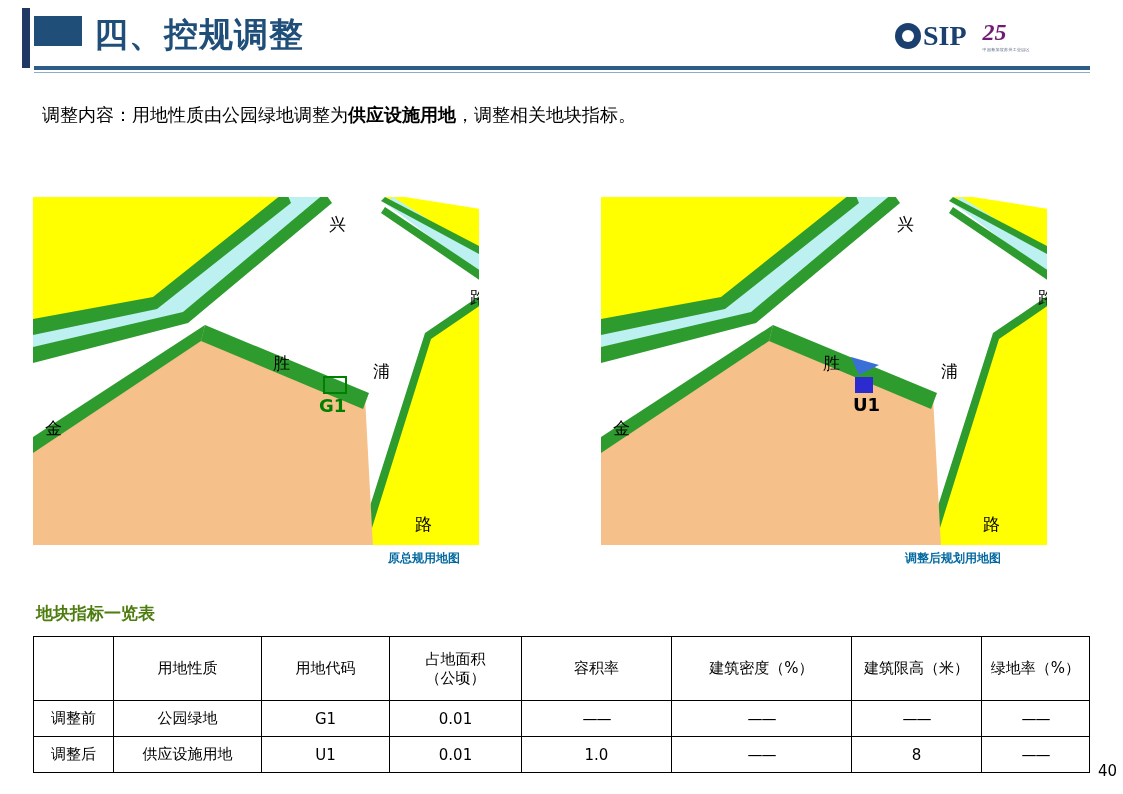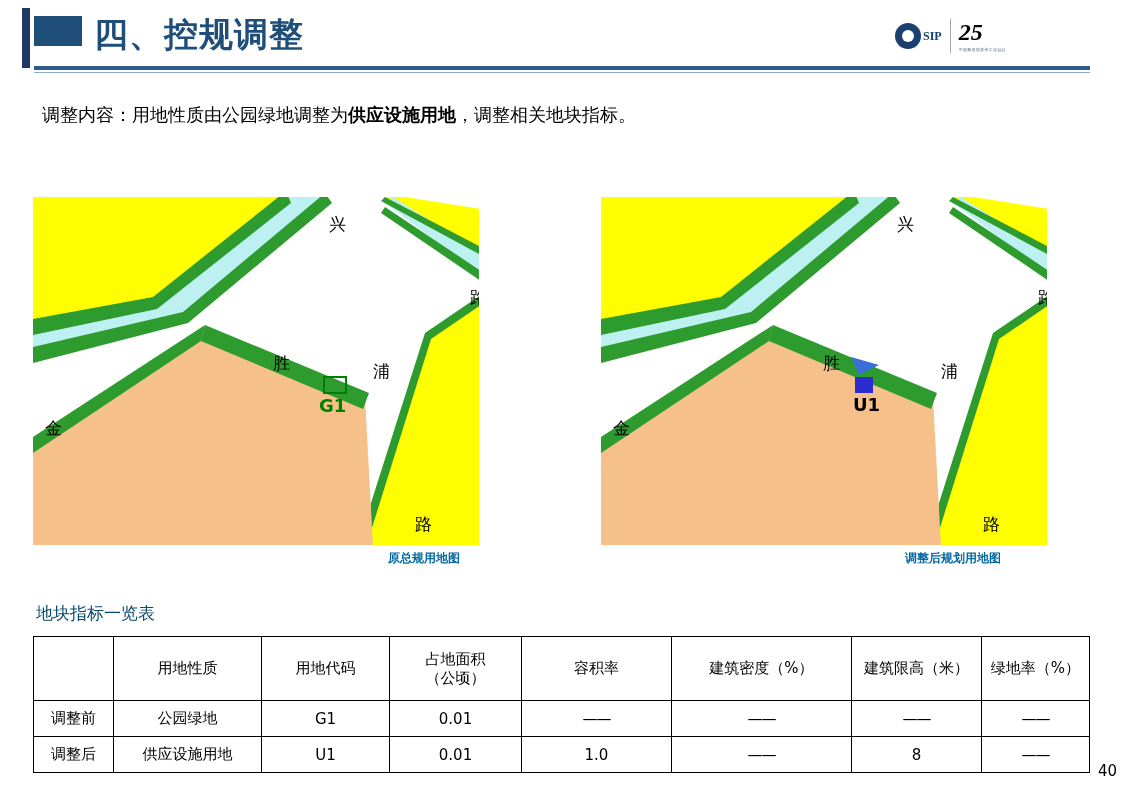--- a/index.html
+++ b/index.html
@@ -71,35 +71,35 @@
   }
   .logo-mark::after {
     content: "";
     position: absolute;
     left: 7px; top: 7px;
     width: 12px; height: 12px;
     background: #ffffff;
     border-radius: 50%;
   }
   .logo-sip {
-    font-size: 12px;
+    font-size: 28px;
     font-weight: bold;
     color: #1b3f6e;
     margin-left: 2px;
     font-family: "Liberation Serif", serif;
   }
   .logo-divider {
     width: 1px; height: 34px;
     background: #9aa7bb;
     margin: 0 8px;
   }
   .logo-num {
     font-size: 24px;
     font-weight: bold;
-    color: #000000;
+    color: #701a75;
     font-style: italic;
     font-family: "Liberation Serif", serif;
     line-height: 1;
   }
   .logo-sub {
     font-size: 4px;
     color: #5b6880;
     letter-spacing: 0.3px;
     margin-top: 3px;
     white-space: nowrap;
@@ -151,22 +151,22 @@
     font-family: "DejaVu Sans", "Liberation Sans", sans-serif;
     font-size: 18px;
     font-weight: bold;
   }
 
   
   .table-title {
     position: absolute;
     left: 36px; top: 602px;
     font-size: 17px;
-    font-weight: normal;
-    color: #0c4a6e;
+    font-weight: bold;
+    color: #4d7c0f;
   }
   table.indicators {
     position: absolute;
     left: 33px; top: 636px;
     width: 1056px;
     border-collapse: collapse;
     table-layout: fixed;
     padding-left: 42px;
   }
   table.indicators td, table.indicators th {

